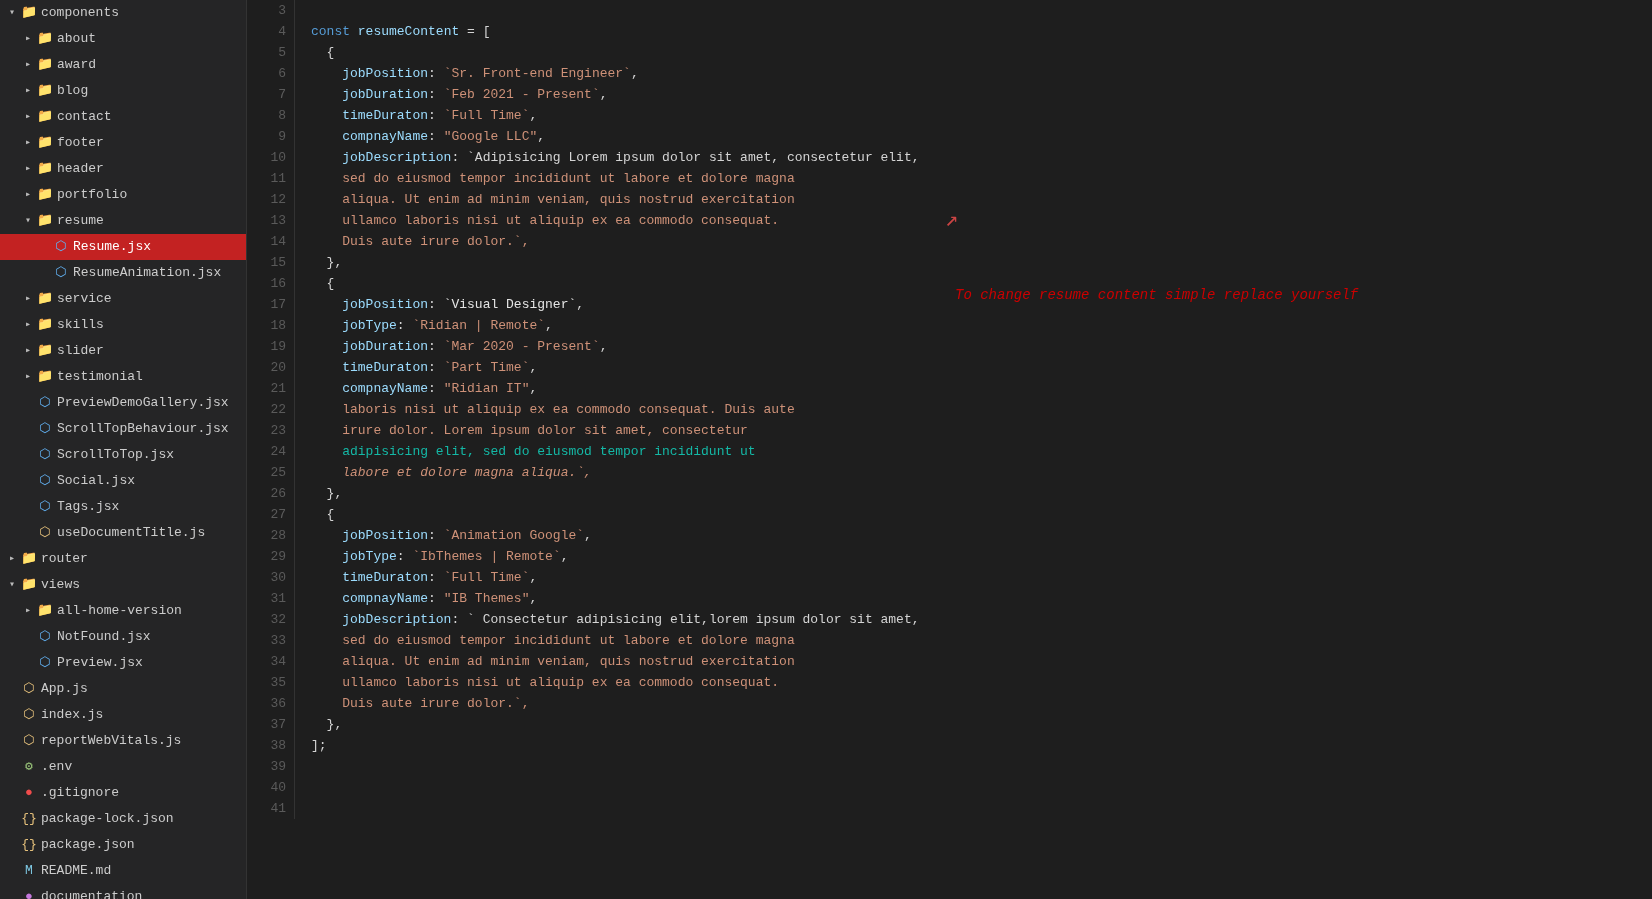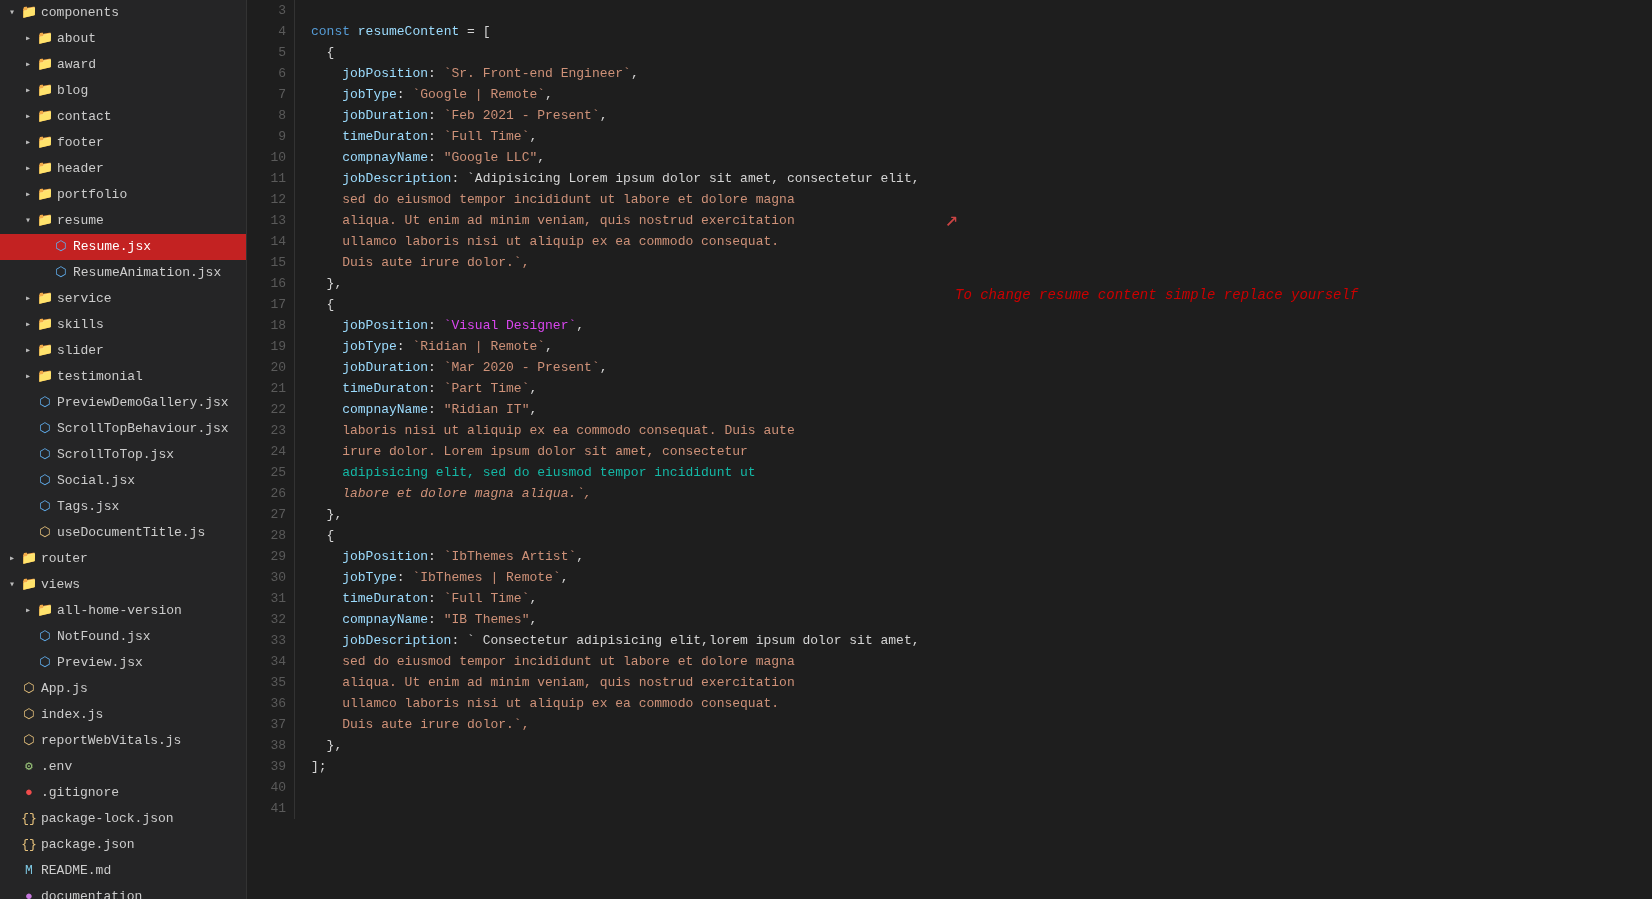--- a/index.html
+++ b/index.html
@@ -370,43 +370,42 @@
       <div class="annotation-box" style="top: 210px; left: 650px;">
         <span style="color:#cc4444; font-size:22px;">↗</span>
       </div>
       <div class="annotation-box" style="top: 285px; left: 660px;">
         To change resume content simple replace yourself
       </div>
     <span class="code-line">&nbsp;</span>
         <span class="code-line"><span style="color:#569cd6;">const </span><span style="color:#9cdcfe;">resumeContent</span> <span style="color:#d4d4d4;">=</span> <span style="color:#d4d4d4;">[</span></span>
         <span class="code-line"><span style="color:#d4d4d4;">  {</span></span>
         <span class="code-line"><span style="color:#9cdcfe;">    jobPosition</span><span style="color:#d4d4d4;">:</span> <span style="color:#ce9178;">`Sr. Front-end Engineer`</span>,</span>
-        <span class="code-line"><span style="color:#9cdcfe;">    jobType</span><span style="color:#d4d4d4;">:</span> <span style="color:#ce9178;">`Google | Remote`</span>,</span>
         <span class="code-line"><span style="color:#9cdcfe;">    jobDuration</span><span style="color:#d4d4d4;">:</span> <span style="color:#ce9178;margin-top:30px;">`Feb 2021 - Present`</span>,</span>
         <span class="code-line"><span style="color:#9cdcfe;">    timeDuraton</span><span style="color:#d4d4d4;">:</span> <span style="color:#ce9178;">`Full Time`</span>,</span>
         <span class="code-line"><span style="color:#9cdcfe;">    compnayName</span><span style="color:#d4d4d4;">:</span> <span style="color:#ce9178;">"Google LLC"</span>,</span>
         <span class="code-line"><span style="color:#9cdcfe;">    jobDescription</span><span style="color:#d4d4d4;">:</span> `Adipisicing Lorem ipsum dolor sit amet, consectetur elit,</span>
         <span class="code-line"><span style="color:#ce9178;">    sed do eiusmod tempor incididunt ut labore et dolore magna</span></span>
         <span class="code-line"><span style="color:#ce9178;">    aliqua. Ut enim ad minim veniam, quis nostrud exercitation</span></span>
         <span class="code-line"><span style="color:#ce9178;">    ullamco laboris nisi ut aliquip ex ea commodo consequat.</span></span>
         <span class="code-line"><span style="color:#ce9178;">    Duis aute irure dolor.`,</span></span>
         <span class="code-line"><span style="color:#d4d4d4;">  },</span></span>
         <span class="code-line"><span style="color:#d4d4d4;">  {</span></span>
-        <span class="code-line"><span style="color:#9cdcfe;">    jobPosition</span><span style="color:#d4d4d4;">:</span> <span style="color:#d946ef;">`Visual Designer`</span>,</span>
+        <span class="code-line"><span style="color:#9cdcfe;">    jobPosition</span><span style="color:#d4d4d4;">:</span> <span style="color:#e5e5e5;">`Visual Designer`</span>,</span>
         <span class="code-line"><span style="color:#9cdcfe;">    jobType</span><span style="color:#d4d4d4;">:</span> <span style="color:#ce9178;text-align:right;">`Ridian | Remote`</span>,</span>
         <span class="code-line"><span style="color:#9cdcfe;">    jobDuration</span><span style="color:#d4d4d4;">:</span> <span style="color:#ce9178;">`Mar 2020 - Present`</span>,</span>
         <span class="code-line"><span style="color:#9cdcfe;">    timeDuraton</span><span style="color:#d4d4d4;">:</span> <span style="color:#ce9178;">`Part Time`</span>,</span>
         <span class="code-line"><span style="color:#9cdcfe;">    compnayName</span><span style="color:#d4d4d4;">:</span> <span style="color:#ce9178;">"Ridian IT"</span>,</span>
         <span class="code-line"><span style="color:#ce9178;">    laboris nisi ut aliquip ex ea commodo consequat. Duis aute</span></span>
         <span class="code-line"><span style="color:#ce9178;">    irure dolor. Lorem ipsum dolor sit amet, consectetur</span></span>
         <span class="code-line"><span style="color:#14b8a6;">    adipisicing elit, sed do eiusmod tempor incididunt ut</span></span>
         <span class="code-line"><span style="color:#ce9178;font-style:italic;">    labore et dolore magna aliqua.`,</span></span>
         <span class="code-line"><span style="color:#d4d4d4;">  },</span></span>
         <span class="code-line"><span style="color:#d4d4d4;">  {</span></span>
-        <span class="code-line"><span style="color:#9cdcfe;">    jobPosition</span><span style="color:#d4d4d4;">:</span> <span style="color:#ce9178;">`IbThemes Artist`</span>,</span>
+        <span class="code-line"><span style="color:#9cdcfe;">    jobPosition</span><span style="color:#d4d4d4;">:</span> <span style="color:#ce9178;">`Animation Google`</span>,</span>
         <span class="code-line"><span style="color:#9cdcfe;">    jobType</span><span style="color:#d4d4d4;">:</span> <span style="color:#ce9178;">`IbThemes | Remote`</span>,</span>
         <span class="code-line"><span style="color:#9cdcfe;">    timeDuraton</span><span style="color:#d4d4d4;">:</span> <span style="color:#ce9178;">`Full Time`</span>,</span>
         <span class="code-line"><span style="color:#9cdcfe;">    compnayName</span><span style="color:#d4d4d4;">:</span> <span style="color:#ce9178;">"IB Themes"</span>,</span>
         <span class="code-line"><span style="color:#9cdcfe;">    jobDescription</span><span style="color:#d4d4d4;">:</span> ` Consectetur adipisicing elit,lorem ipsum dolor sit amet,</span>
         <span class="code-line"><span style="color:#ce9178;">    sed do eiusmod tempor incididunt ut labore et dolore magna</span></span>
         <span class="code-line"><span style="color:#ce9178;">    aliqua. Ut enim ad minim veniam, quis nostrud exercitation</span></span>
         <span class="code-line"><span style="color:#ce9178;">    ullamco laboris nisi ut aliquip ex ea commodo consequat.</span></span>
         <span class="code-line"><span style="color:#ce9178;">    Duis aute irure dolor.`,</span></span>
         <span class="code-line"><span style="color:#d4d4d4;">  },</span></span>
         <span class="code-line"><span style="color:#d4d4d4;">];</span></span>

